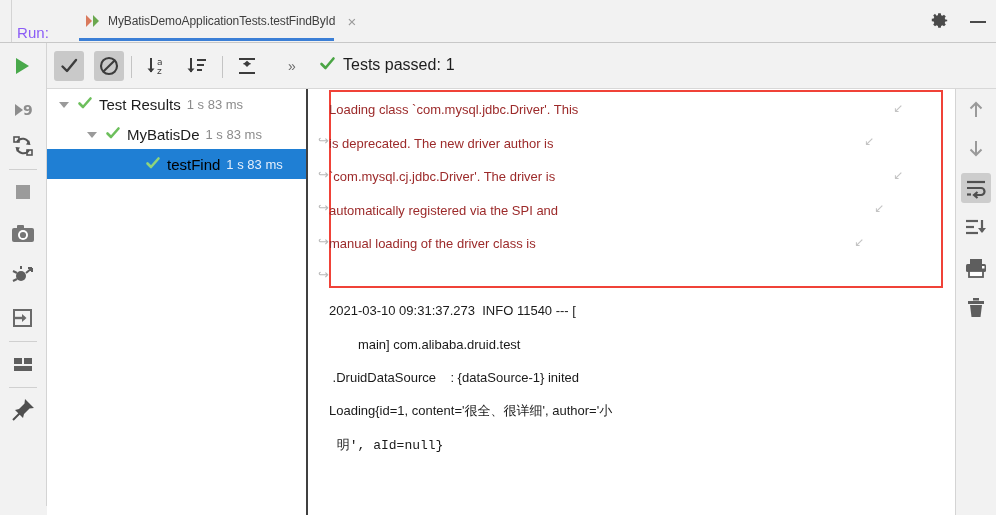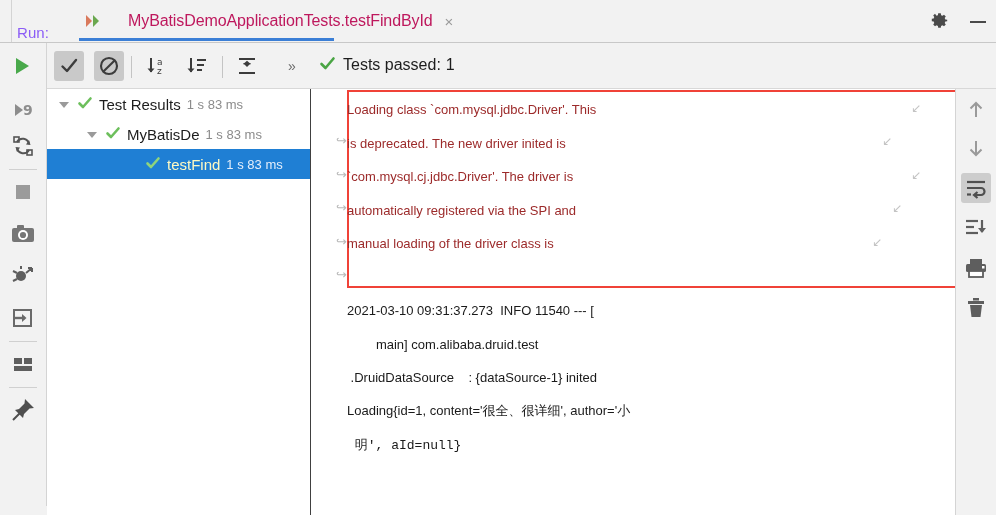--- a/index.html
+++ b/index.html
@@ -65,25 +65,24 @@
     left: 0;
     background: #d9795c;
     clip-path: polygon(0 0, 100% 50%, 0 100%);
   }
   .tab-runconfig-icon .rhalf {
     left: 7px;
     background: #6aa84f;
     clip-path: polygon(0 0, 100% 50%, 0 100%);
   }
   .tab-title {
-    font-size: 16px;
-    color: #be185d;
+    font-size: 12px;
+    color: #404040;
     white-space: nowrap;
     letter-spacing: -.1px;
-    margin-left: 20px;
   }
   .tab-close {
     margin-left: 12px;
     color: #9a9a9a;
     font-size: 15px;
     line-height: 1;
     cursor: default;
   }
   .tab-underline {
     position: absolute;
@@ -209,21 +208,21 @@
     cursor: default;
   }
   .rg-icon.pressed { background: #cdcdcd; }
 
   
   .tree-panel {
     position: absolute;
     left: 47px; top: 89px;
     width: 264px; height: 426px;
     background: #ffffff;
-    border-right: 1px solid #404040;
+    border-right: 5px solid #404040;
     box-sizing: border-box;
     overflow: hidden;
   }
   .tree-row {
     position: absolute;
     left: 0;
     width: 263px; height: 30px;
     display: flex;
     align-items: center;
     cursor: default;
@@ -243,33 +242,33 @@
     border-top: 6px solid #9a9a9a;
   }
   .tree-check { flex: 0 0 auto; }
   .tree-label {
     font-size: 15px;
     color: #1d1d1d;
     white-space: nowrap;
     overflow: hidden;
     margin-left: 6px;
   }
-  .tree-row.selected .tree-label { color: #fef9c3; }
+  .tree-row.selected .tree-label { color: #000000; }
   .tree-time {
     font-size: 13px;
     color: #8b8b8b;
     white-space: nowrap;
     margin-left: 6px;
   }
   .tree-row.selected .tree-time { color: #e4eefb; }
 
   
   .console-panel {
     position: absolute;
-    left: 326px; top: 89px;
+    left: 308px; top: 89px;
     width: 644px; height: 426px;
     background: #ffffff;
     overflow: hidden;
     box-sizing: border-box;
   }
   .warn-box {
     position: absolute;
     left: 21px; top: 1px;
     width: 614px; height: 198px;
     border: 2px solid #f04238;
@@ -519,21 +518,21 @@
 
   <div class="warn-box"></div>
 
   <div class="cline warn" style="top:4px; left:21px;">
     <span>Loading class `com.mysql.jdbc.Driver'. This</span>
   </div>
   <span class="tailmark" style="top:12px; left:585px;">↙</span>
 
   <span class="wrapmark" style="top:44px; left:10px;">↪</span>
   <div class="cline warn" style="top:37.5px; left:21px;">
-    <span>is deprecated. The new driver inited is</span>
+    <span>is deprecated. The new driver author is</span>
   </div>
   <span class="tailmark" style="top:45px; left:556px;">↙</span>
 
   <span class="wrapmark" style="top:78px; left:10px;">↪</span>
   <div class="cline warn" style="top:71px; left:21px;">
     <span>`com.mysql.cj.jdbc.Driver'. The driver is</span>
   </div>
   <span class="tailmark" style="top:79px; left:585px;">↙</span>
 
   <span class="wrapmark" style="top:111px; left:10px;">↪</span>

